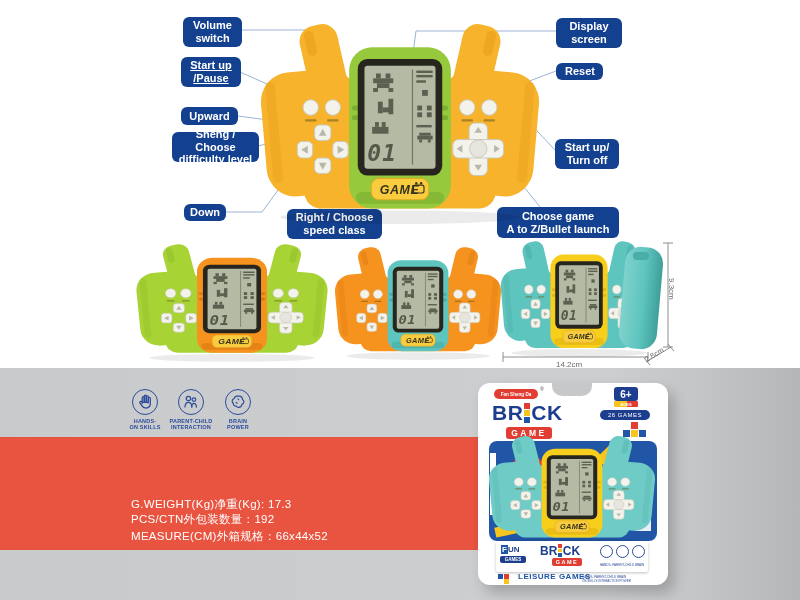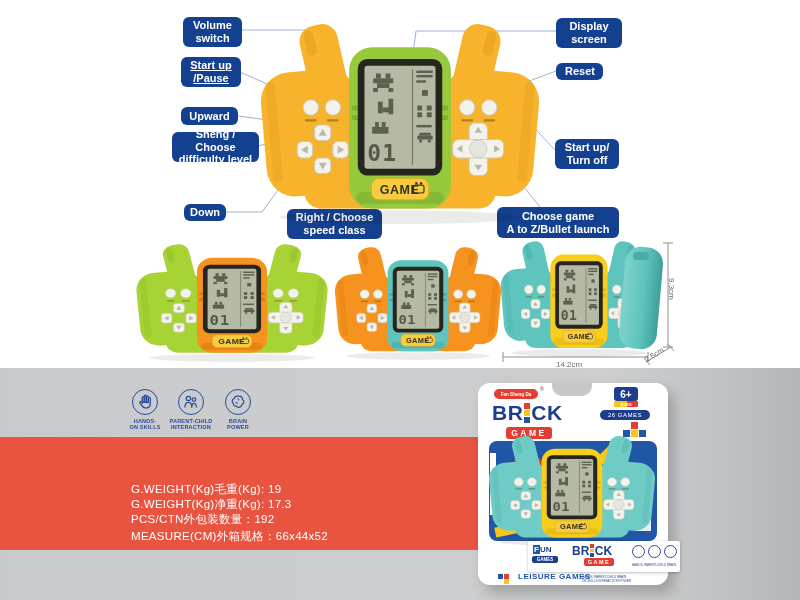--- a/index.html
+++ b/index.html
@@ -27,24 +27,24 @@
       border-radius:12px;box-shadow:6px 8px 14px rgba(0,0,0,.22);}
   .card .hang{position:absolute;left:74px;top:0;width:40px;height:13px;background:#c7c8ca;
       border-radius:0 0 10px 10px;}
   .pill{position:absolute;border-radius:5px;color:#fff;display:flex;align-items:center;justify-content:center;}
   .brick-word{position:absolute;display:flex;align-items:flex-end;color:#1D3D8F;font-weight:bold;}
   .blockI{display:inline-flex;flex-direction:column;margin:0 1px;}
   .blockI i{display:block;}
   .panel{position:absolute;left:11px;top:58px;width:168px;height:100px;background:#2156A6;
       border-radius:8px;overflow:hidden;}
   .band{position:absolute;left:18px;top:158px;width:152px;height:31px;background:#fff;
-      border-radius:2px;box-shadow:0 1px 3px rgba(0,0,0,.25);margin-left:32px;}
+      border-radius:2px;box-shadow:0 1px 3px rgba(0,0,0,.25);}
   .mini-circle{position:absolute;width:13px;height:13px;border:1px solid #2b4b9b;border-radius:50%;box-sizing:border-box;}
   .tinytxt{position:absolute;font-size:3px;color:#2b4b9b;line-height:1.3;text-align:center;white-space:pre-line;}
-  .console{position:absolute;}
+  .console{position:absolute;font-style:italic;}
   .console svg{display:block;}
   .sq{position:absolute;}
 </style>
 </head>
 <body>
 
 <div class="page">
 
   <svg class="abs" style="left:0;top:0;" width="800" height="370" fill="none">
     <g stroke="#9db3d6" stroke-width="1">
@@ -488,21 +488,20 @@
     </div>
     <div class="feat-label" style="left:115px;top:50px;">HANDS-
 ON SKILLS</div>
     <div class="feat-label" style="left:161px;top:50px;">PARENT-CHILD
 INTERACTION</div>
     <div class="feat-label" style="left:208px;top:50px;">BRAIN
 POWER</div>
   </div>
 
   <div class="banner"></div>
-  <div class="spec" style="top:482px;">G.WEIGHT(Kg)毛重(Kg): 19</div>
   <div class="spec" style="top:497px;">G.WEIGHT(Kg)净重(Kg): 17.3</div>
   <div class="spec" style="top:512px;">PCS/CTN外包装数量：192</div>
   <div class="spec" style="top:529px;">MEASURE(CM)外箱规格：66x44x52</div>
 
   <div class="card">
     <div class="hang"></div>
 
     <div class="pill" style="left:16px;top:6px;width:44px;height:10px;background:#E23D33;font-size:4.6px;font-weight:bold;">Fan Sheng Da</div>
     <div class="abs" style="left:62px;top:3px;font-size:5px;color:#444;">®</div>
 

